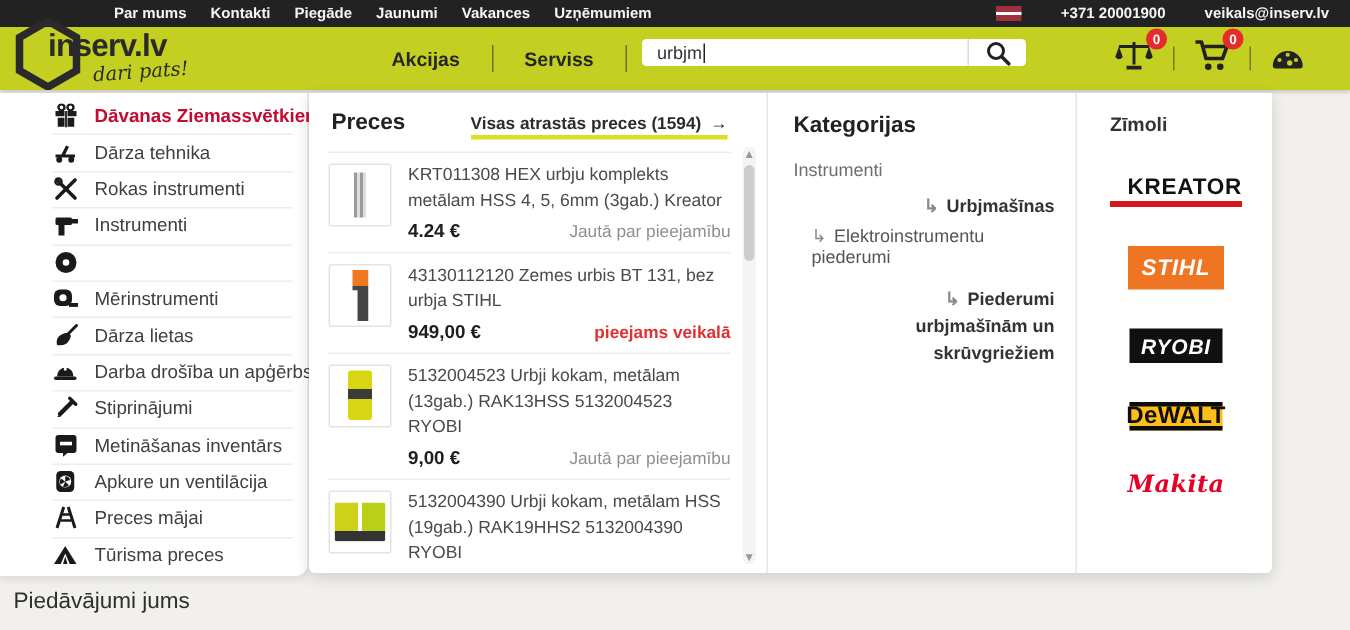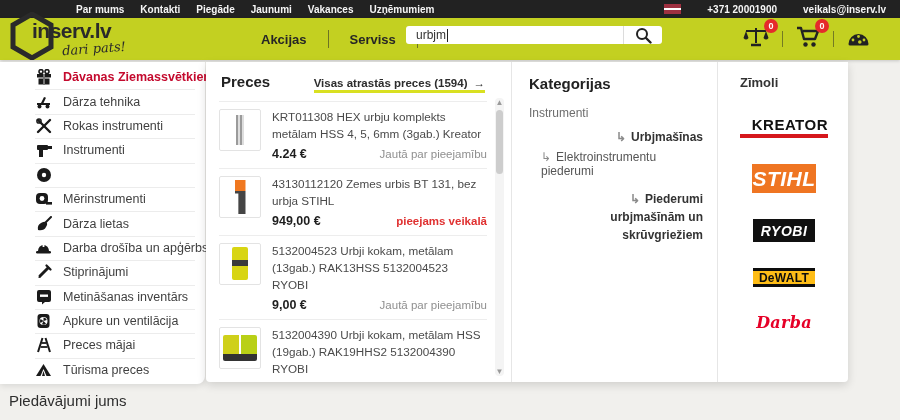--- a/index.html
+++ b/index.html
@@ -20,21 +20,21 @@
             box-shadow:0 1px 3px rgba(0,0,0,.18); }
   .logo { position:absolute; left:10px; top:-8px; width:150px; height:56px; }
   .hexwrap { position:absolute; left:0; top:2px; }
   .logo-text { position:absolute; left:22px; top:9px; font-size:21px; font-weight:800; color:#2a2a2a; letter-spacing:-.5px; }
   .logo-tag { position:absolute; left:52px; top:31px; font-size:13px; color:#2a2a2a;
               font-family:"DejaVu Serif", serif; font-style:italic; transform:rotate(-4deg); }
   .mainnav { position:absolute; left:240px; top:0; height:42px; display:flex; align-items:center; }
   .mainnav .nav-item { font-size:13px; font-weight:700; color:#262626; padding:0 21px; cursor:pointer; }
   .mainnav .vsep { width:1px; height:18px; background:rgba(38,38,38,.55); }
 
-  .searchbox { position:absolute; left:406px; top:8px; width:256px; height:18px; background:#fff;
+  .searchbox { position:absolute; left:428px; top:8px; width:256px; height:18px; background:#fff;
                border-radius:3px; display:flex; align-items:center; }
   .search-val { flex:1; padding-left:10px; font-size:12px; color:#333; display:flex; align-items:center; }
   .caret { display:inline-block; width:1px; height:13px; background:#222; margin-left:1px; }
   .search-sep { width:1px; height:18px; background:#dcdcdc; }
   .search-btn { width:38px; height:26px; display:flex; align-items:center; justify-content:center; cursor:pointer; }
 
   .hdr-icons { position:absolute; right:30px; top:0; height:42px; display:flex; align-items:center; gap:13px; }
   .icon-badge { position:relative; cursor:pointer; }
   .badge { position:absolute; top:-7px; right:-9px; min-width:14px; height:14px; background:#e52b2b;
            color:#fff; border-radius:50%; font-size:9px; font-weight:bold; display:flex;
@@ -83,25 +83,25 @@
   .cat-item { font-size:12px; color:#555; margin:6px 0 6px 12px; cursor:pointer; }
   .cat-item .hook { color:#8a8a8a; margin-right:5px; }
   .cat-item.bold { font-weight:bold; color:#333;text-align:right; }
   .cat-item.lvl2 { margin-left:26px; margin-top:12px; line-height:1.5; text-indent:-14px; padding-left:14px; }
 
   .col-brands { flex:1; border-left:1px solid #e6e6e6; padding:13px 0 0 22px; }
   .brand-title { font-size:13px; font-weight:bold; color:#333; }
   .brand { margin-top:26px; cursor:pointer; width:88px; display:flex; justify-content:center; }
   .logo-kreator { font-size:15px; font-weight:800; color:#111; letter-spacing:.5px;
                   border-bottom:4px solid #d6171c; padding-bottom:1px; width:100%; text-align:right; }
-  .logo-stihl { background:#ef7522; color:#fff; font-size:21px; font-weight:800; font-style:italic;
+  .logo-stihl { background:#ef7522; color:#fff; font-size:15px; font-weight:800; font-style:italic;
                 width:64px; height:29px; display:flex; align-items:center; justify-content:center; letter-spacing:.5px; }
   .logo-ryobi { background:#101010; color:#fff; font-size:14px; font-weight:800; font-style:italic;
                 width:62px; height:23px; display:flex; align-items:center; justify-content:center; letter-spacing:.5px; }
-  .logo-dewalt { background:#febd17; color:#0d0d0d; font-size:12px; font-weight:800;
+  .logo-dewalt { background:#febd17; color:#0d0d0d; font-size:16px; font-weight:800;
                  border-top:3px solid #0d0d0d; border-bottom:3px solid #0d0d0d;
                  width:62px; height:19px; display:flex; align-items:center; justify-content:center; letter-spacing:.3px; }
   .logo-makita { color:#e60027; font-size:16px; font-weight:800; font-style:italic; letter-spacing:.3px;
                  font-family:"DejaVu Serif", serif; }
 
   
   .t1 .art { width:8px; height:30px; background:repeating-linear-gradient(90deg,#9b9b9b 0 2px,#dedede 2px 4px); }
   .t2 .art { width:11px; height:34px; background:linear-gradient(#f07820 0 32%,#454545 32% 100%); clip-path:polygon(0 0,100% 0,100% 100%,35% 100%,35% 40%,0 40%); }
   .t3 .art { width:16px; height:33px; background:linear-gradient(#d8d513 0 38%,#3a3a3a 38% 58%,#d8d513 58% 100%); border-radius:2px; }
   .t4 .art { width:34px; height:26px; background:linear-gradient(90deg,#cfd01a 0 47%,#ffffff 47% 53%,#b9d016 53% 100%); border-bottom:7px solid #333; border-radius:2px; }
@@ -421,16 +421,16 @@
     <div class="brand">
         <span class="logo-stihl">STIHL</span>
       </div>
     <div class="brand">
         <span class="logo-ryobi">RYOBI</span>
       </div>
     <div class="brand">
         <span class="logo-dewalt">DeWALT</span>
       </div>
     <div class="brand">
-        <span class="logo-makita">Darba</span>
+        <span class="logo-makita">Makita</span>
       </div>
   </div>
 </div>
 
 </body></html>

